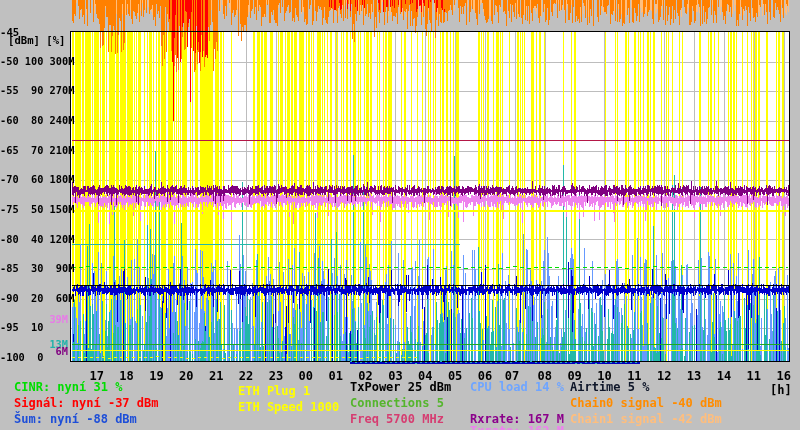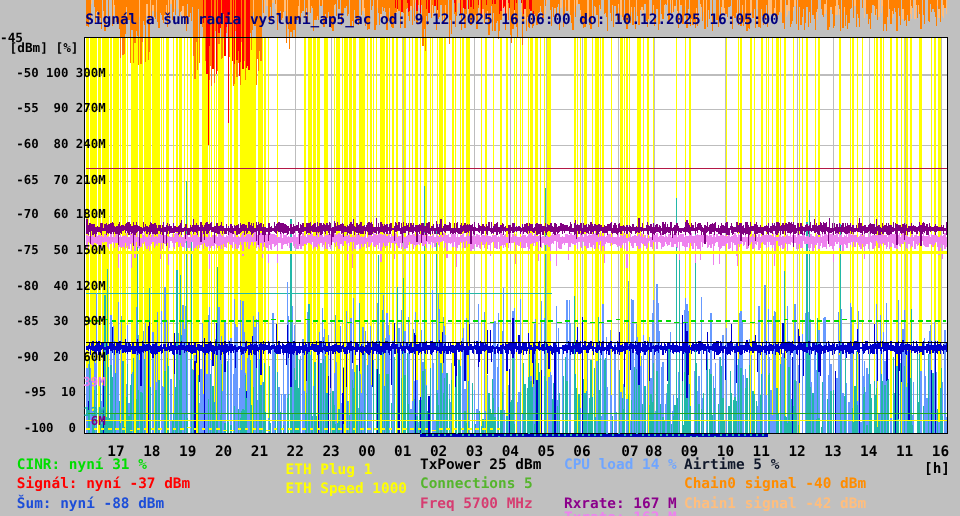--- a/index.html
+++ b/index.html
@@ -1,21 +1,21 @@
 <!DOCTYPE html>
 <html><head>
 <meta charset="utf-8">
 <style>
   html,body{margin:0;padding:0;background:#c0c0c0;}
   .screen{position:relative;width:800px;height:430px;background:#c0c0c0;overflow:hidden;
           font-family:"DejaVu Sans Mono","Liberation Mono",monospace;}
   svg{position:absolute;left:0;top:0;}
   .txt{position:absolute;white-space:pre;font-weight:bold;}
   .title{font-size:12px;color:#000080;letter-spacing:0px;}
-  .yrow{width:88px;text-align:right;font-size:10.3px;line-height:11px;color:#000;}
+  .yrow{width:68px;text-align:right;font-size:10.3px;line-height:11px;color:#000;}
   .yhdr{font-size:10.6px;color:#000;}
   .ytop{width:79px;text-align:left;font-size:10.6px;color:#000;}
   .xtick{font-size:12px;color:#000;transform:translateX(-50%);}
   .xunit{font-size:12px;color:#000;}
   .leg{font-size:12px;line-height:13px;}
 </style>
 </head>
 <body>
 
 <div class="screen">
@@ -45,21 +45,20 @@
       <path d="M169.5 0V18.8M172.5 0V62.0M174.5 0V38.1M175.5 0V15.1M177.5 0V57.6M180.5 0V61.7M182.5 0V27.1M183.5 0V23.4M185.5 0V10.9M186.5 0V11.5M187.5 0V46.6M188.5 0V22.7M189.5 0V19.0M191.5 0V12.4M193.5 0V51.0M195.5 0V53.4M197.5 0V49.8M198.5 0V42.4M199.5 0V63.2M200.5 0V52.0M202.5 0V57.1M205.5 0V56.7M206.5 0V55.1M207.5 0V58.3" stroke="#ff0000" stroke-width="1" fill="none"></path>
       <path d="M173.5 0V121.2M190.5 0V102.2" stroke="#ff0000" stroke-width="1" fill="none"></path>
       <path d="M238.5 0V35.6M240.5 0V24.2M241.5 0V40.6M242.5 0V26.6M243.5 0V31.8M244.5 0V25.1M246.5 0V31.5M250.5 0V18.4" stroke="#ff8000" stroke-width="1" fill="none"></path>
       <path d="M352.5 0V38.6M354.5 0V42.3M356.5 0V20.7M363.5 0V23.5M366.5 0V14.3M374.5 0V36.5M376.5 0V28.4" stroke="#ff8000" stroke-width="1" fill="none"></path>
       <path d="M407.5 0V28.8M411.5 0V10.8M413.5 0V19.4M414.5 0V13.6M415.5 0V32.8M425.5 0V28.8M426.5 0V35.5M431.5 0V31.4M435.5 0V37.7M438.5 0V26.1M439.5 0V14.3M440.5 0V22.4M443.5 0V23.0M444.5 0V9.3M445.5 0V11.6M447.5 0V19.0" stroke="#ff8000" stroke-width="1" fill="none"></path>
       <rect x="70.5" y="31.5" width="719" height="330" fill="none" stroke="#000"></rect>
       <path d="M350 363H640" stroke="#0000bb" stroke-width="2" fill="none"></path>
       <path d="M350 361.5H352M355 362.5H357M360 362.5H362M365 362.5H367M370 362.5H372M375 362.5H377M380 361.5H382M385 362.5H387M390 362.5H392M395 362.5H397M400 362.5H402M405 362.5H407M410 362.5H412M415 363.5H417M420 362.5H422M425 362.5H427M430 362.5H432M435 362.5H437M440 361.5H442M445 362.5H447M450 362.5H452M455 362.5H457M460 362.5H462M465 362.5H467M470 362.5H472M475 362.5H477M480 362.5H482M485 362.5H487M490 362.5H492M495 362.5H497M500 362.5H502M505 361.5H507M510 362.5H512M515 361.5H517M520 362.5H522M525 362.5H527M530 361.5H532M535 362.5H537M540 362.5H542M545 362.5H547M550 362.5H552M555 362.5H557M560 362.5H562M565 362.5H567M570 362.5H572M575 363.5H577M580 363.5H582M585 362.5H587M590 362.5H592M595 363.5H597M600 362.5H602M605 362.5H607M610 362.5H612M615 362.5H617M620 362.5H622M625 362.5H627M630 362.5H632M635 362.5H637M640 362.5H640" stroke="#23b8a8" stroke-width="1" fill="none"></path>
     </svg>
 
-  <div class="txt title" style="left:71px;top:9px;">Signál a šum radia vysluni_ap5_ac od: 9.12.2025 16:06:00 do: 10.12.2025 16:05:00</div>
 
   <div class="txt ytop" style="left:0px;top:26px;">-45</div>
   <div class="txt yhdr" style="left:8px;top:34px;">[dBm] [%]</div>
 
   <div id="yaxis">
       <div class="txt yrow" style="left: 0px; top: 56px;">-50 100 300M</div>
       <div class="txt yrow" style="left: 0px; top: 85px;">-55  90 270M</div>
       <div class="txt yrow" style="left: 0px; top: 115px;">-60  80 240M</div>
       <div class="txt yrow" style="left: 0px; top: 145px;">-65  70 210M</div>
       <div class="txt yrow" style="left: 0px; top: 174px;">-70  60 180M</div>
@@ -83,21 +82,21 @@
       <div class="txt xtick" style="left: 216.18px; top: 369px;">21</div>
       <div class="txt xtick" style="left: 246.05px; top: 369px;">22</div>
       <div class="txt xtick" style="left: 275.92px; top: 369px;">23</div>
       <div class="txt xtick" style="left: 305.79px; top: 369px;">00</div>
       <div class="txt xtick" style="left: 335.66px; top: 369px;">01</div>
       <div class="txt xtick" style="left: 365.53px; top: 369px;">02</div>
       <div class="txt xtick" style="left: 395.4px; top: 369px;">03</div>
       <div class="txt xtick" style="left: 425.27px; top: 369px;">04</div>
       <div class="txt xtick" style="left: 455.14px; top: 369px;">05</div>
       <div class="txt xtick" style="left: 485.01px; top: 369px;">06</div>
-      <div class="txt xtick" style="left: 525px; top: 369px;">07</div>
+      <div class="txt xtick" style="left: 512px; top: 369px;">07</div>
       <div class="txt xtick" style="left: 544.75px; top: 369px;">08</div>
       <div class="txt xtick" style="left: 574.62px; top: 369px;">09</div>
       <div class="txt xtick" style="left: 604.49px; top: 369px;">10</div>
       <div class="txt xtick" style="left: 634.36px; top: 369px;">11</div>
       <div class="txt xtick" style="left: 664.23px; top: 369px;">12</div>
       <div class="txt xtick" style="left: 694.1px; top: 369px;">13</div>
       <div class="txt xtick" style="left: 723.97px; top: 369px;">14</div>
       <div class="txt xtick" style="left: 753.84px; top: 369px;">11</div>
       <div class="txt xtick" style="left: 783.71px; top: 369px;">16</div>
     </div>

